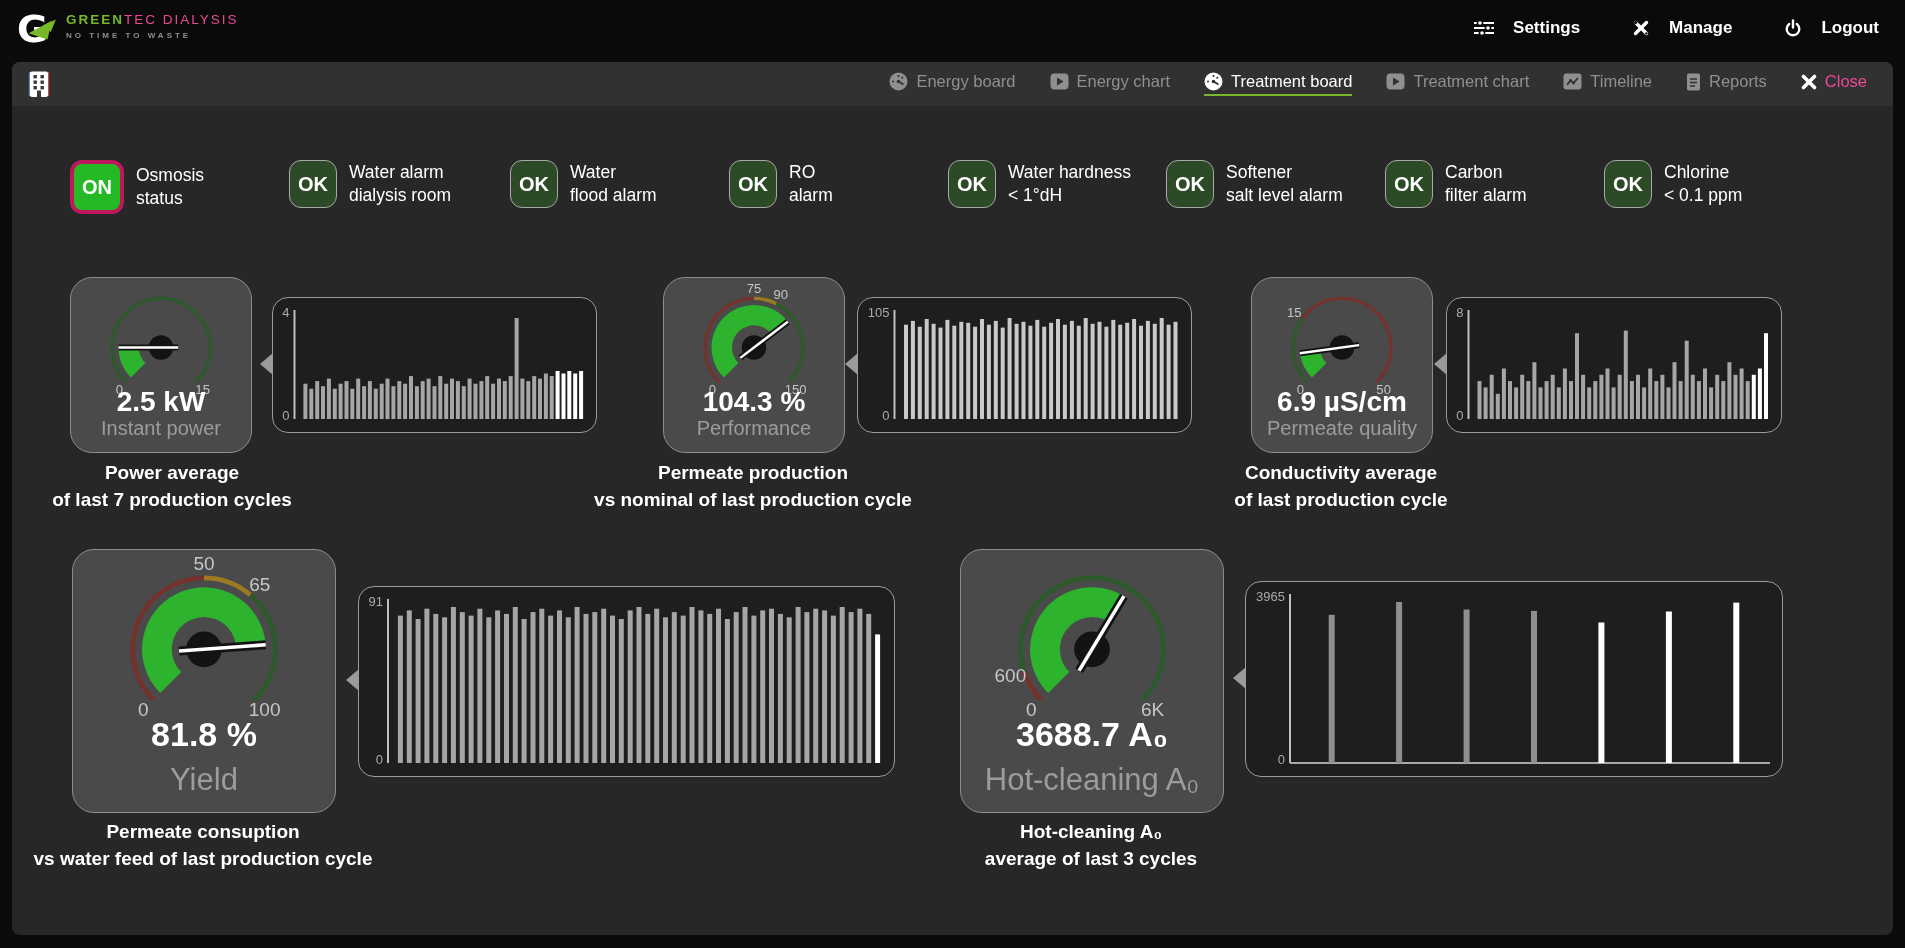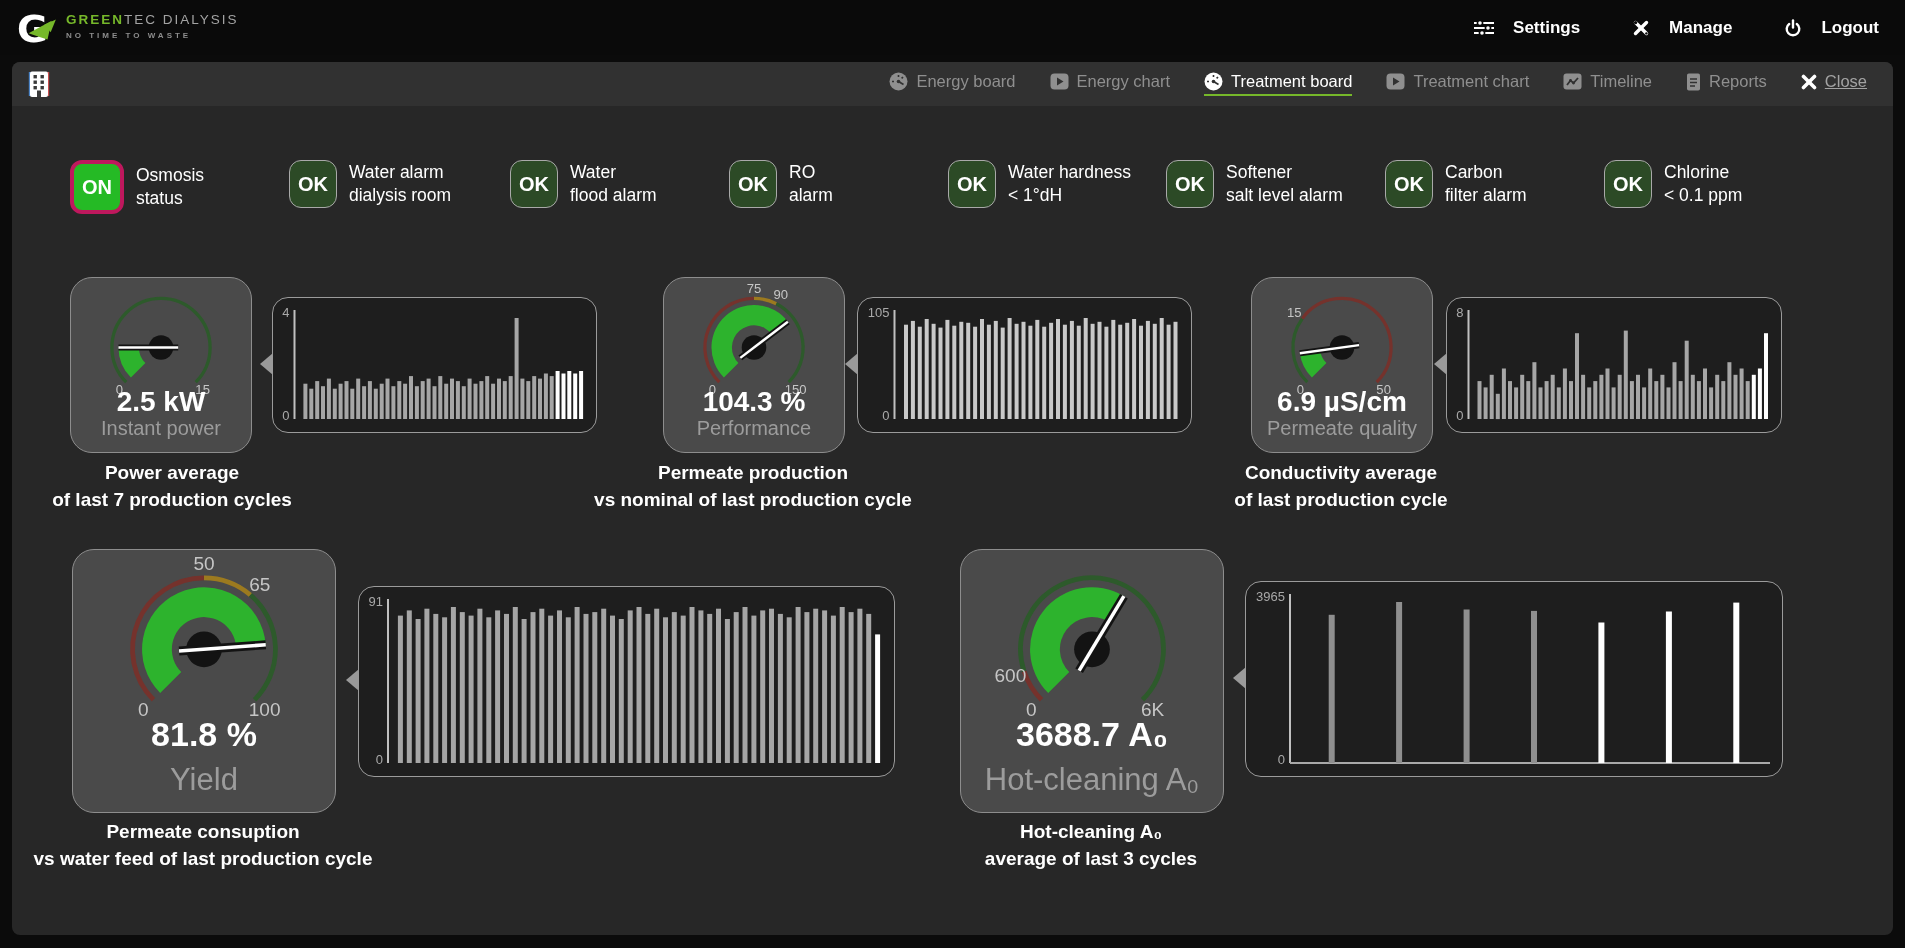--- a/index.html
+++ b/index.html
@@ -4,35 +4,35 @@
 <style>
   html,body{margin:0;padding:0;background:#0b0b0b;font-family:"Liberation Sans","DejaVu Sans",sans-serif;}
   #app{position:relative;width:1905px;height:948px;background:#0b0b0b;overflow:hidden;}
 
   
   .hdr{position:absolute;left:0;top:0;width:100%;height:55px;background:#0a0a0a;}
   .logo{position:absolute;left:16px;top:7px;width:42px;height:42px;}
   .brand{position:absolute;left:66px;top:13px;line-height:1;}
   .brand-line{font-size:13.5px;letter-spacing:2px;font-weight:600;}
   .brand-green{color:#76b82a;}
-  .brand-rest{color:#a3a3a3;font-weight:500;}
+  .brand-rest{color:#ec4899;font-weight:500;}
   .brand-tag{margin-top:5px;font-size:8px;letter-spacing:3px;color:#8d8d8d;font-weight:600;}
   .hdr-menu{position:absolute;right:26px;top:0;height:55px;display:flex;align-items:center;gap:52px;}
   .hdr-item{display:flex;align-items:center;gap:19px;color:#fff;font-size:17px;font-weight:700;cursor:pointer;}
   .hdr-item svg{display:block;}
 
   
   .shell{position:absolute;left:12px;top:62px;width:1881px;height:873px;background:#272727;border-radius:8px;}
   .navbar{position:absolute;left:0;top:0;width:100%;height:44px;background:#313131;border-radius:8px 8px 0 0;}
   .bld{position:absolute;left:16px;top:9px;}
   .nav-items{position:absolute;right:26px;top:0;height:44px;display:flex;align-items:center;gap:34px;}
   .nav-item{display:flex;align-items:center;gap:8px;color:#8f8f8f;font-size:16.5px;cursor:pointer;padding-bottom:3px;border-bottom:2.5px solid transparent;}
   .nav-item svg{display:block;}
   .nav-item.active{color:#ffffff;border-bottom-color:#76b82a;}
-  .nav-item.closer{color:#a3a3a3;text-decoration:underline;}
+  .nav-item.closer{color:#ec4899;}
 
   
   .badge-wrap{position:absolute;display:flex;align-items:center;}
   .badge{width:46px;height:46px;border-radius:12px;display:flex;align-items:center;justify-content:center;
          font-size:20px;font-weight:700;color:#fff;flex:0 0 auto;}
   .badge.on{background:#25ba25;border:4px solid #be185d;}
   .badge.ok{background:#2c4a26;border:1.5px solid #a9a9a9;}
   .badge-label{margin-left:12px;color:#fff;font-size:17.5px;line-height:1.3;}
 
   

